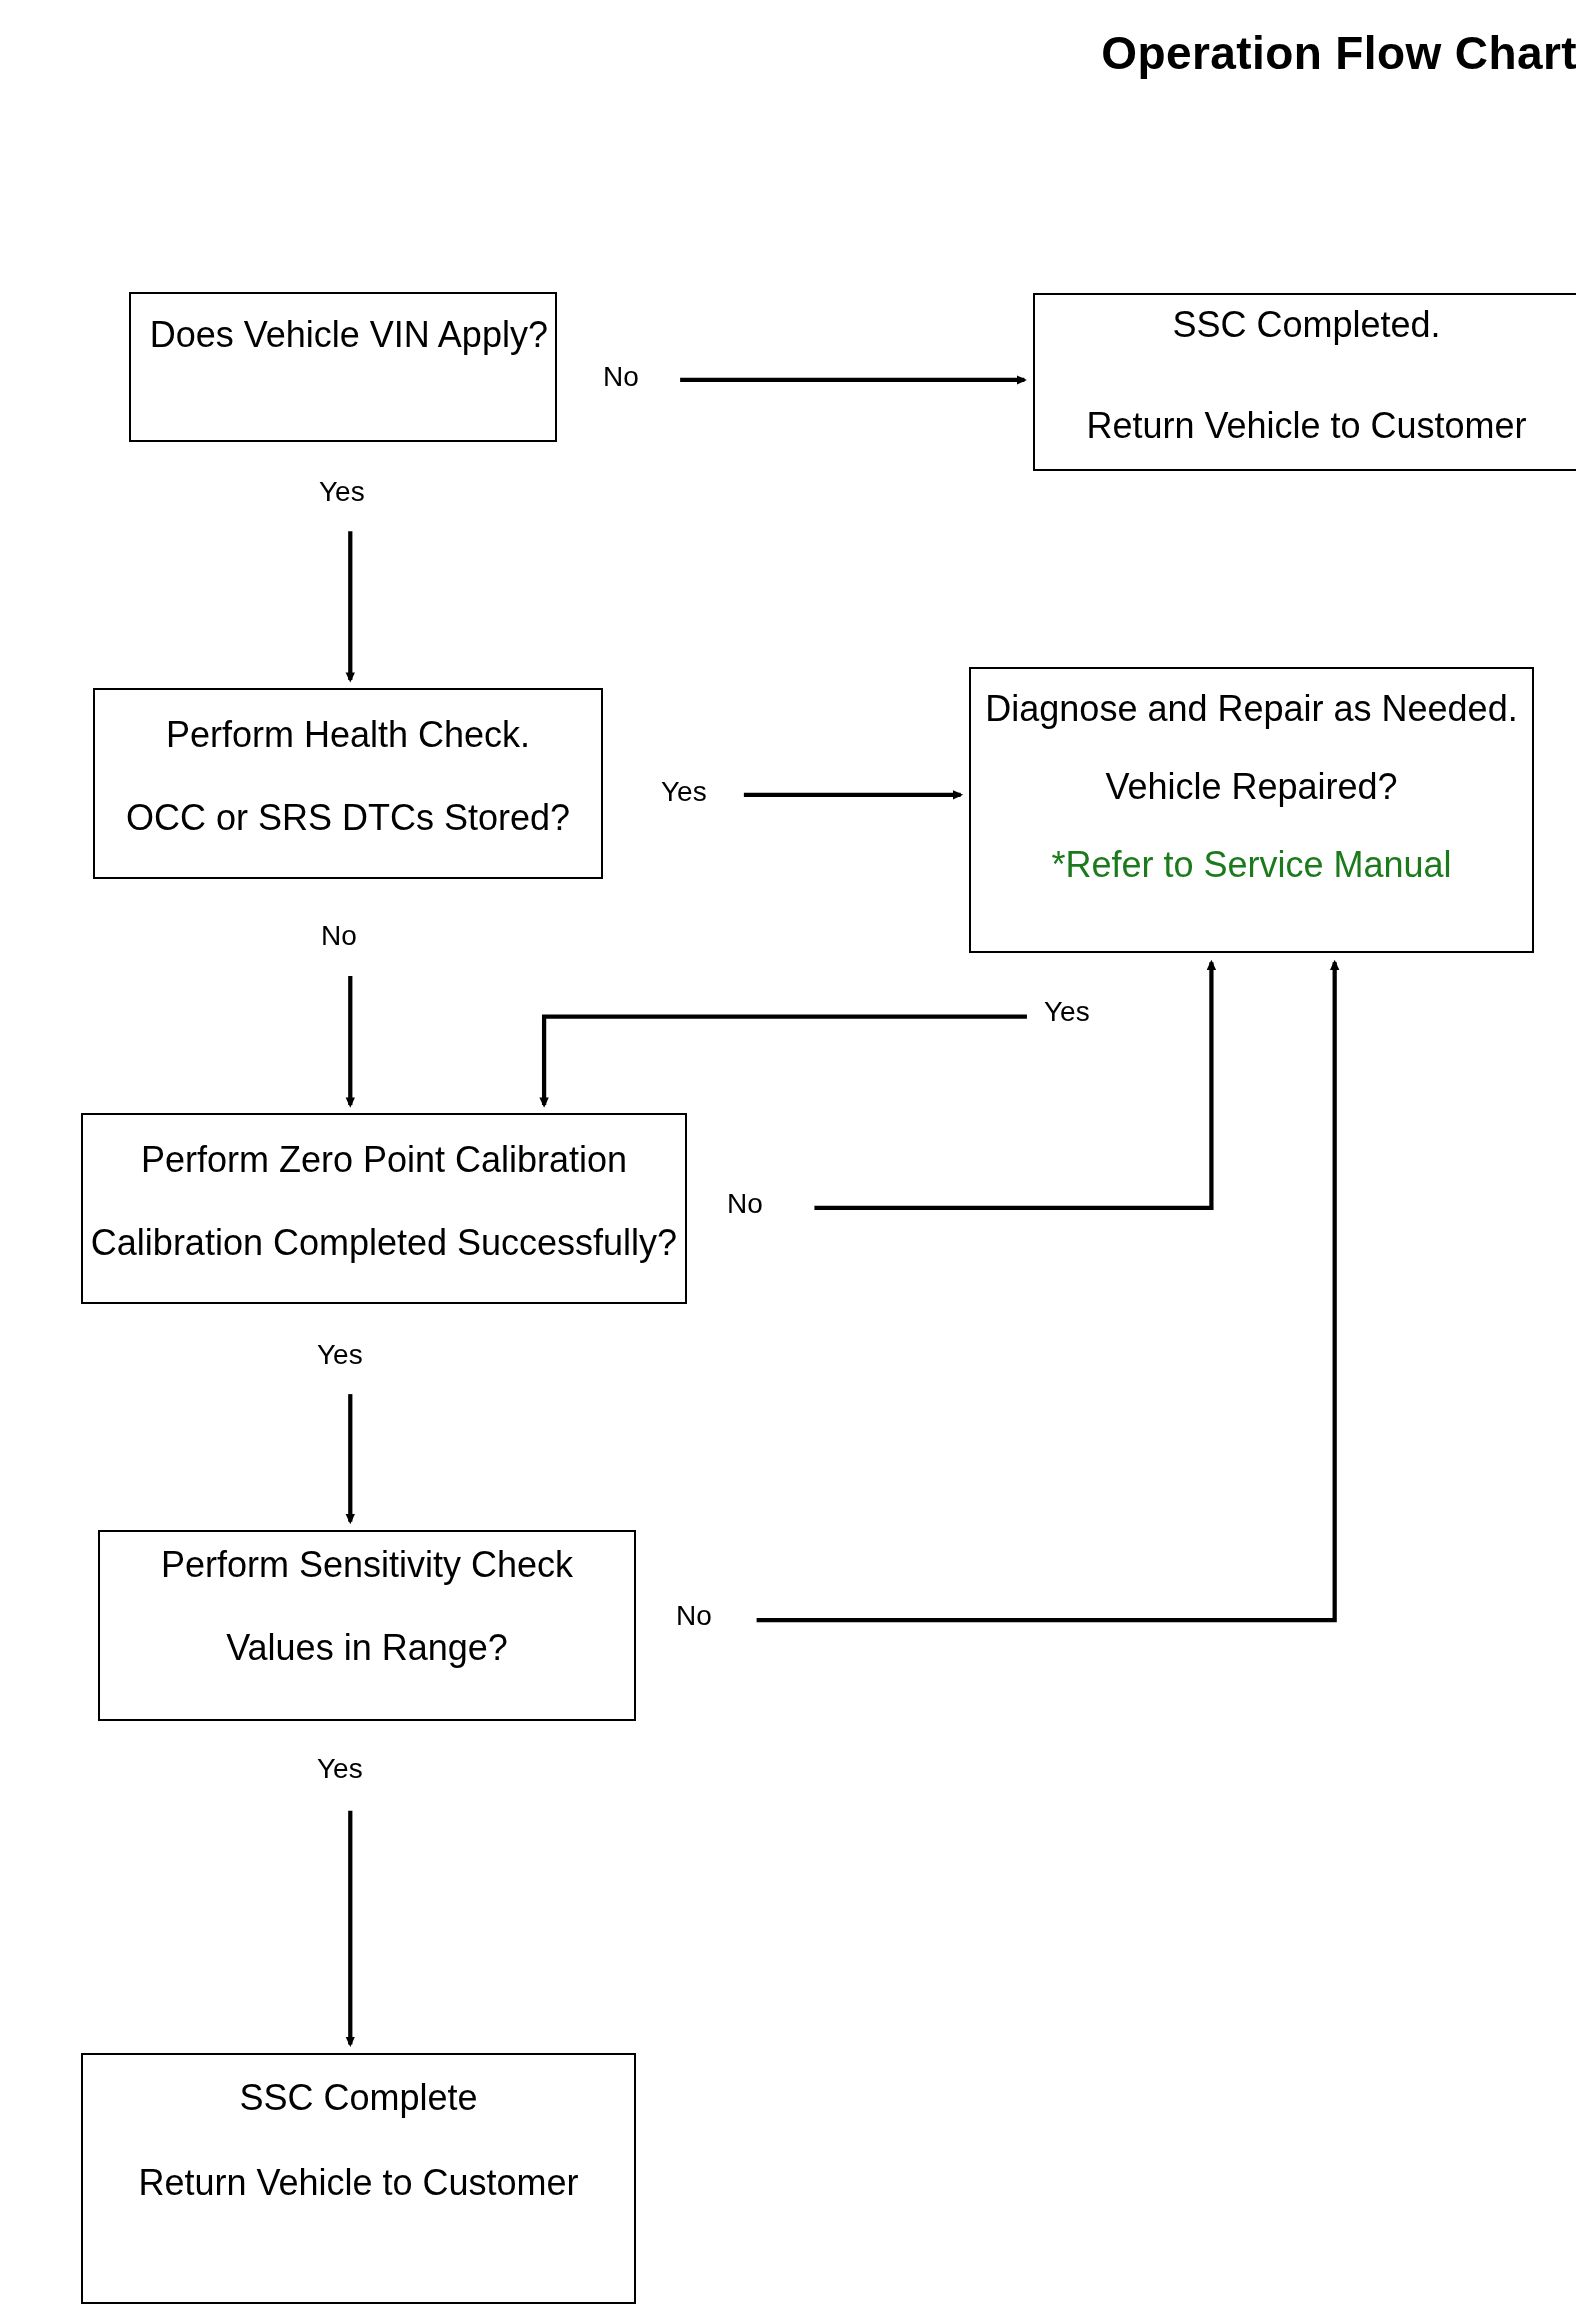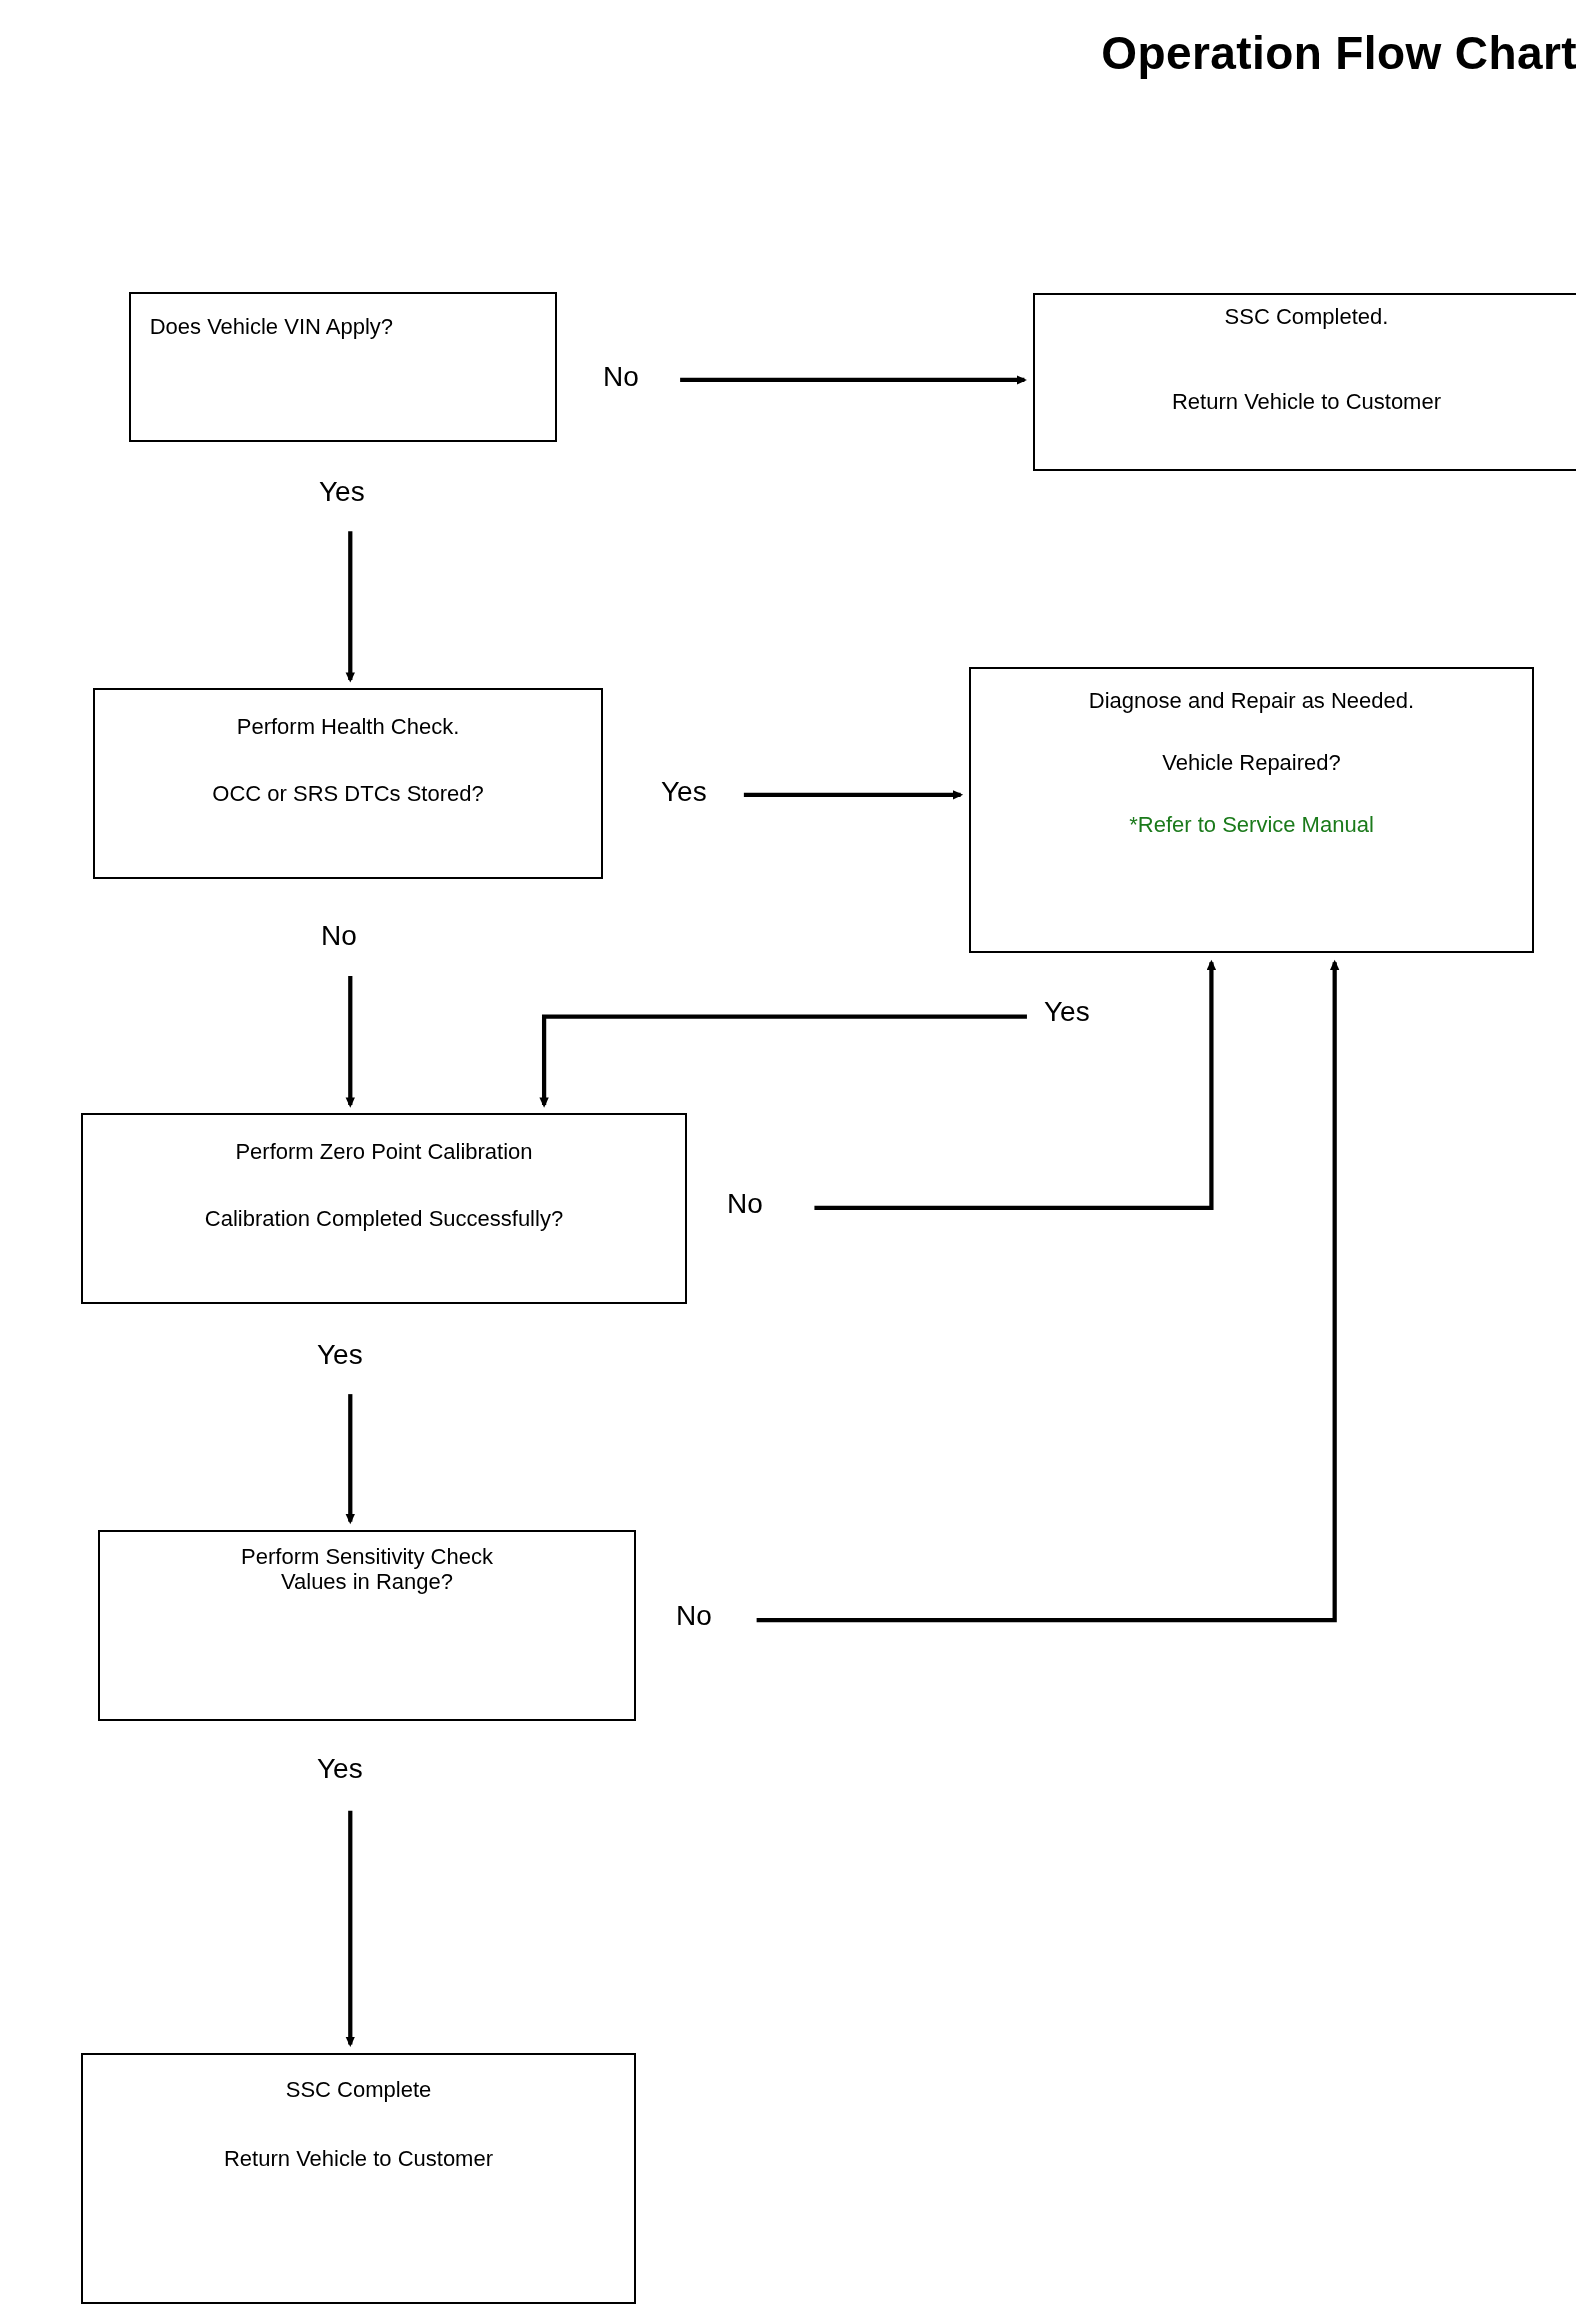--- a/index.html
+++ b/index.html
@@ -30,21 +30,21 @@
     position: absolute;
     box-sizing: border-box;
     border: 2.5px solid #000000;
     background: #ffffff;
     display: flex;
     flex-direction: column;
     justify-content: flex-start;
     color: #000000;
   }
   .node .line {
-    font-size: 22px;
+    font-size: 36px;
     line-height: 1.15;
     white-space: nowrap;
   }
   .node.center .line { text-align: center; }
   .line.green { color: #1b7a1b; }
 
   
   #node-vin   { left:129px; top:292px;  width:428px;  height:150px; padding-top:20.4px; }
   #node-vin .line { text-align:left; padding-left:18.7px; }
 
@@ -55,21 +55,21 @@
   #node-health .l2 { margin-top:42px; }
 
   #node-diagnose { left:969px; top:667px; width:565px; height:286px; padding-top:18.7px; }
   #node-diagnose .l2 { margin-top:37px; }
   #node-diagnose .l3 { margin-top:37px; }
 
   #node-calibration { left:81px; top:1113px; width:606px; height:191px; padding-top:24px; }
   #node-calibration .l2 { margin-top:42px; }
 
   #node-sensitivity { left:98px; top:1530px; width:538px; height:191px; padding-top:12px; }
-  #node-sensitivity .l2 { }
+  #node-sensitivity .l2 { margin-top:42px; }
 
   #node-ssc-complete { left:81px; top:2053px; width:555px; height:251px; padding-top:22px; }
   #node-ssc-complete .l2 { margin-top:44px; }
 
   svg#wires {
     position: absolute;
     left: 0; top: 0;
     width: 1577px;
     height: 2319px;
     pointer-events: none;

